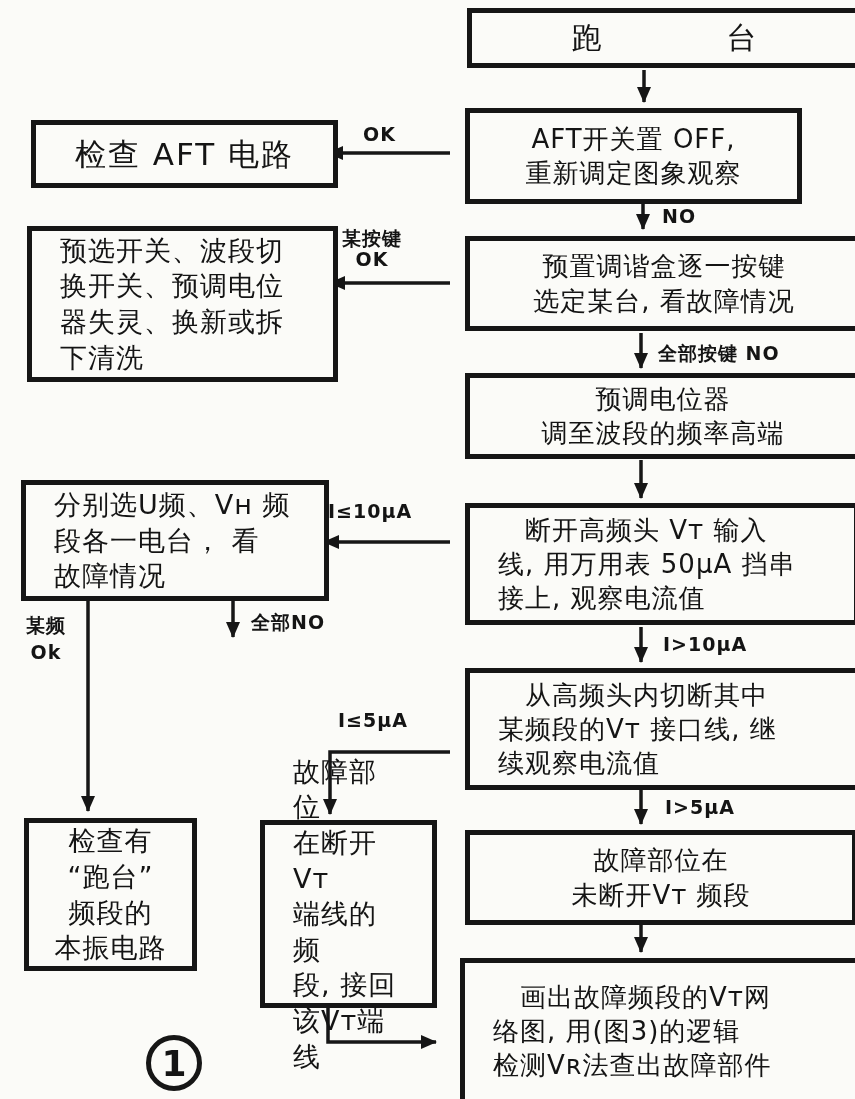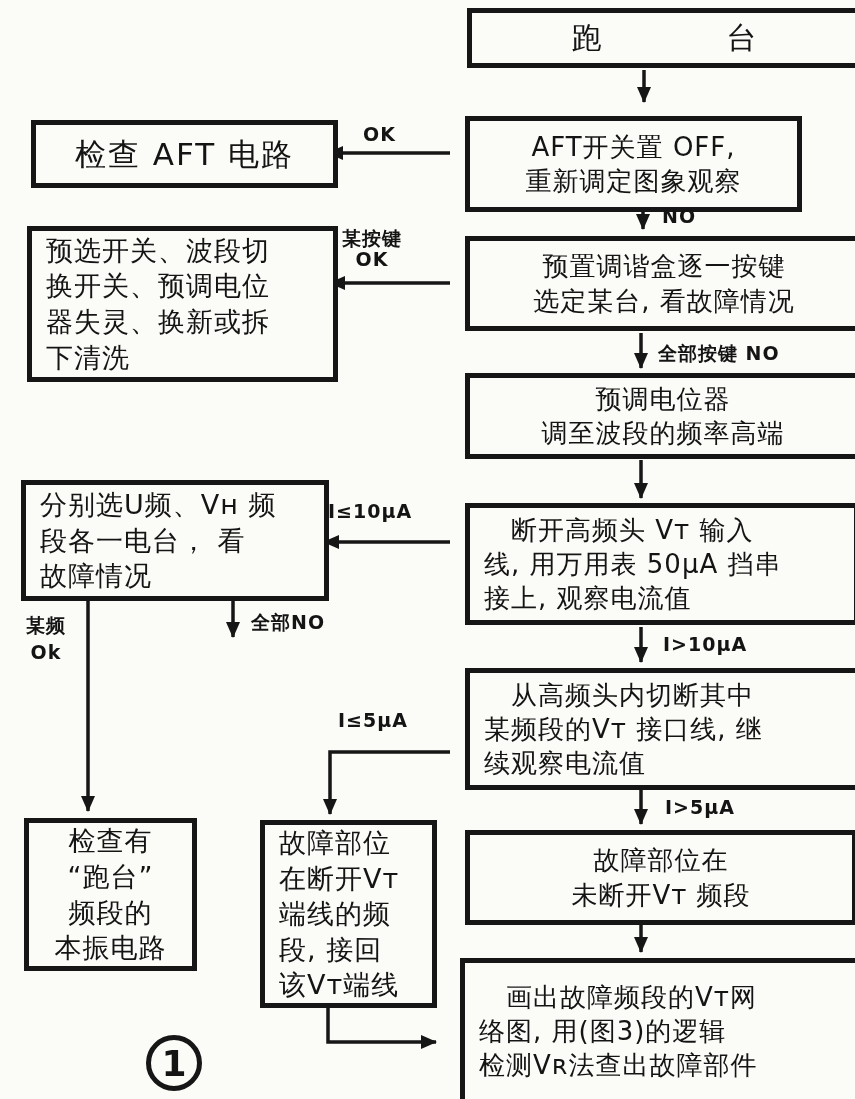--- a/index.html
+++ b/index.html
@@ -26,21 +26,21 @@
     white-space:pre-line;
     font-size:26px;
     line-height:1.32;
     font-weight:500;
     letter-spacing:1px;
     margin-left:17px;
   }
   .box.left{
     justify-content:flex-start;
     text-align:left;
-    padding:4px 14px;
+    padding:4px 28px;
   }
   .lbl{
     position:absolute;
     white-space:pre-line;
     font-size:19px;
     line-height:1.1;
     font-weight:700;
     letter-spacing:1px;
   }
   .lbl.center{text-align:center;}
@@ -83,21 +83,21 @@
       <path d="M641,925 V952" marker-end="url(#arr)"></path>
       <path d="M88,601 V811" marker-end="url(#arr)"></path>
       <path d="M233,601 V637" marker-end="url(#arr)"></path>
       <path d="M450,752 H330 V814" marker-end="url(#arr)"></path>
       <path d="M328,1008 V1042 H436" marker-end="url(#arr)"></path>
     </g>
   </svg>
 
   <div class="box fs30" style="left:450px;top:8px;width:395px;height:60px;">跑　　　　台</div>
 
-  <div class="box" style="left:448px;top:116px;width:337px;height:96px;">AFT开关置 OFF,
+  <div class="box" style="left:448px;top:108px;width:337px;height:96px;">AFT开关置 OFF,
 重新调定图象观察</div>
 
   <div class="box" style="left:448px;top:236px;width:398px;height:95px;">预置调谐盒逐一按键
 选定某台, 看故障情况</div>
 
   <div class="box fs31" style="left:14px;top:120px;width:307px;height:68px;">检查 AFT 电路</div>
 
   <div class="box left fs27" style="left:10px;top:226px;width:311px;height:156px;">预选开关、波段切
 换开关、预调电位
 器失灵、换新或拆

